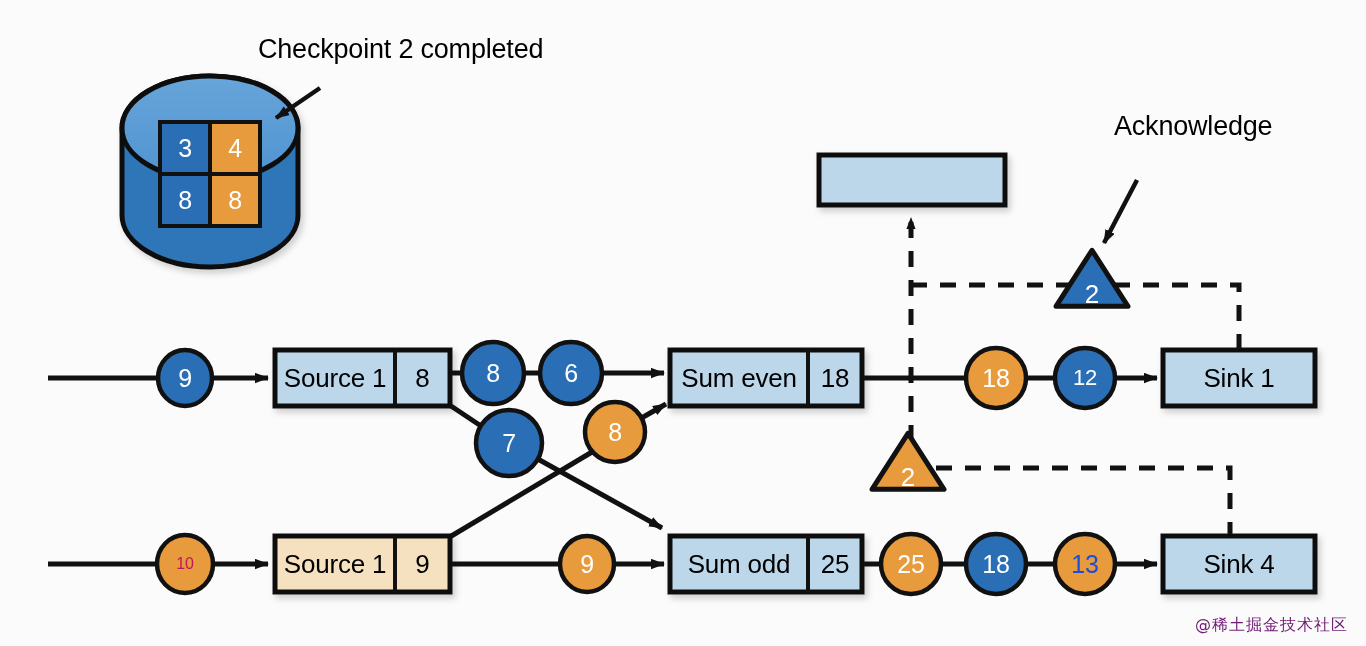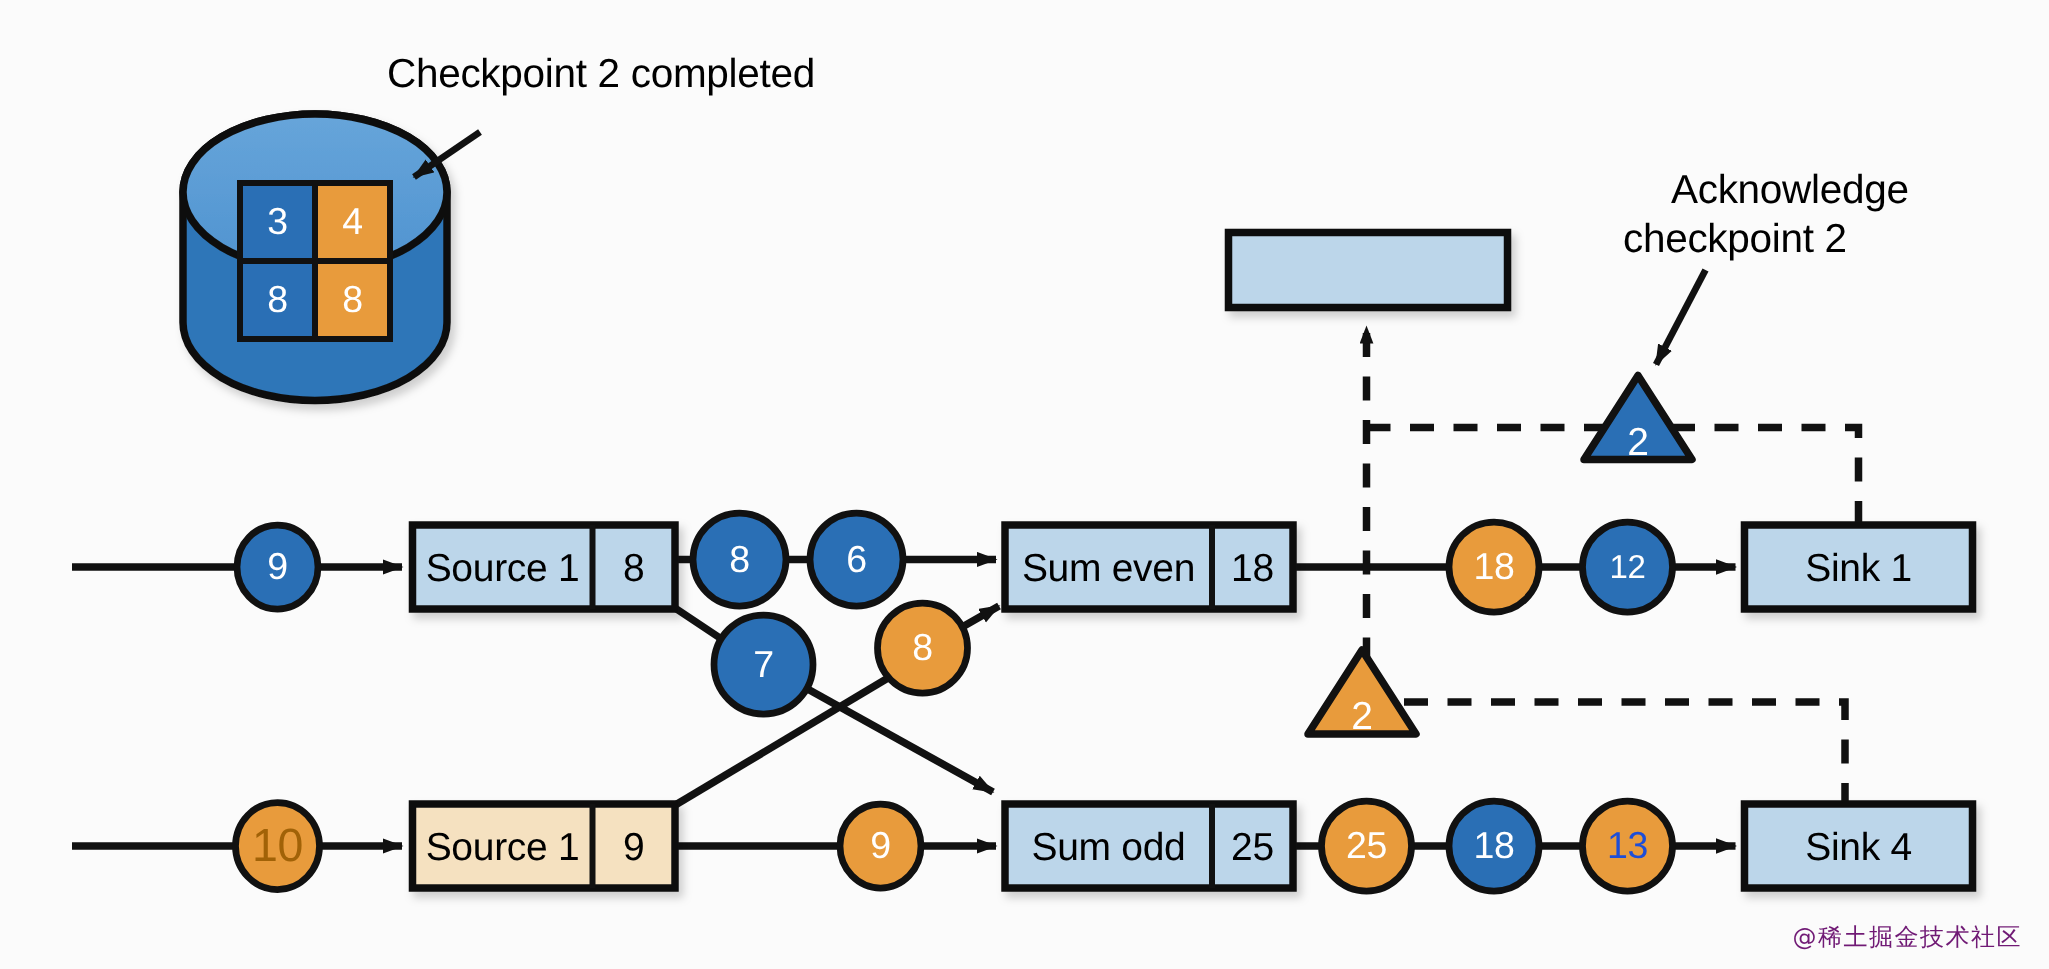--- a/index.html
+++ b/index.html
@@ -134,42 +134,41 @@
 
     <g id="barriers">
         <polygon points="1092,250.28 1128,306.28 1056,306.28" fill="#2a6fb5" stroke="#111111" stroke-width="5" stroke-linejoin="round"></polygon>
         <polygon points="908,433.28 944,489.28 872,489.28" fill="#e89b3c" stroke="#111111" stroke-width="5" stroke-linejoin="round"></polygon>
       </g>
   </svg>
 
   <div class="lbl annot" style="left:258px;top:33px;">Checkpoint 2 completed</div>
 
   <div class="lbl annot" style="left:1114px;top:110px;">Acknowledge</div>
-  <div class="lbl annot" style="left:1082px;top:143px;">checkpoint 2</div>
 
 
   <div id="operator-text">
       <div class="lbl" style="left: 275px; top: 350px; width: 120px; height: 56px; display: flex; align-items: center; justify-content: center; font-size: 26px;">Source 1</div>
       <div class="lbl" style="left: 395px; top: 350px; width: 55px; height: 56px; display: flex; align-items: center; justify-content: center; font-size: 26px;">8</div>
       <div class="lbl" style="left: 275px; top: 536px; width: 120px; height: 56px; display: flex; align-items: center; justify-content: center; font-size: 26px;">Source 1</div>
       <div class="lbl" style="left: 395px; top: 536px; width: 55px; height: 56px; display: flex; align-items: center; justify-content: center; font-size: 26px;">9</div>
       <div class="lbl" style="left: 670px; top: 350px; width: 138px; height: 56px; display: flex; align-items: center; justify-content: center; font-size: 26px;">Sum even</div>
       <div class="lbl" style="left: 808px; top: 350px; width: 54px; height: 56px; display: flex; align-items: center; justify-content: center; font-size: 26px;">18</div>
       <div class="lbl" style="left: 670px; top: 536px; width: 138px; height: 56px; display: flex; align-items: center; justify-content: center; font-size: 26px;">Sum odd</div>
       <div class="lbl" style="left: 808px; top: 536px; width: 54px; height: 56px; display: flex; align-items: center; justify-content: center; font-size: 26px;">25</div>
       <div class="lbl" style="left: 1163px; top: 350px; width: 152px; height: 56px; display: flex; align-items: center; justify-content: center; font-size: 26px;">Sink 1</div>
       <div class="lbl" style="left: 1163px; top: 536px; width: 152px; height: 56px; display: flex; align-items: center; justify-content: center; font-size: 26px;">Sink 4</div>
     </div>
   <div id="record-text">
       <div class="lbl" style="left: 158px; top: 350px; width: 54px; height: 56px; display: flex; align-items: center; justify-content: center; font-size: 25px; color: rgb(255, 255, 255);">9</div>
       <div class="lbl" style="left: 462px; top: 342px; width: 62px; height: 62px; display: flex; align-items: center; justify-content: center; font-size: 25px; color: rgb(255, 255, 255);">8</div>
       <div class="lbl" style="left: 540px; top: 342px; width: 62px; height: 62px; display: flex; align-items: center; justify-content: center; font-size: 25px; color: rgb(255, 255, 255);">6</div>
       <div class="lbl" style="left: 476px; top: 410px; width: 66px; height: 66px; display: flex; align-items: center; justify-content: center; font-size: 25px; color: rgb(255, 255, 255);">7</div>
       <div class="lbl" style="left: 585px; top: 402px; width: 60px; height: 60px; display: flex; align-items: center; justify-content: center; font-size: 25px; color: rgb(255, 255, 255);">8</div>
-      <div class="lbl" style="left: 157px; top: 535px; width: 56px; height: 58px; display: flex; align-items: center; justify-content: center; font-size: 31px; color: #a16207;">10</div>
+      <div class="lbl" style="left: 157px; top: 535px; width: 56px; height: 58px; display: flex; align-items: center; justify-content: center; font-size: 16px; color: #be185d;">10</div>
       <div class="lbl" style="left: 560px; top: 536px; width: 54px; height: 56px; display: flex; align-items: center; justify-content: center; font-size: 25px; color: rgb(255, 255, 255);">9</div>
       <div class="lbl" style="left: 966px; top: 348px; width: 60px; height: 60px; display: flex; align-items: center; justify-content: center; font-size: 25px; color: rgb(255, 255, 255);">18</div>
       <div class="lbl" style="left: 1055px; top: 348px; width: 60px; height: 60px; display: flex; align-items: center; justify-content: center; font-size: 22px; color: rgb(255, 255, 255);">12</div>
       <div class="lbl" style="left: 881px; top: 534px; width: 60px; height: 60px; display: flex; align-items: center; justify-content: center; font-size: 25px; color: rgb(255, 255, 255);">25</div>
       <div class="lbl" style="left: 966px; top: 534px; width: 60px; height: 60px; display: flex; align-items: center; justify-content: center; font-size: 25px; color: rgb(255, 255, 255);">18</div>
       <div class="lbl" style="left: 1055px; top: 534px; width: 60px; height: 60px; display: flex; align-items: center; justify-content: center; font-size: 25px; color: #1d4ed8;">13</div>
     </div>
   <div id="barrier-text">
       <div class="lbl" style="left: 1072px; top: 279px; width: 40px; text-align: center; font-size: 26px; color: rgb(255, 255, 255);">2</div>
       <div class="lbl" style="left: 888px; top: 462px; width: 40px; text-align: center; font-size: 26px; color: rgb(255, 255, 255);">2</div>

